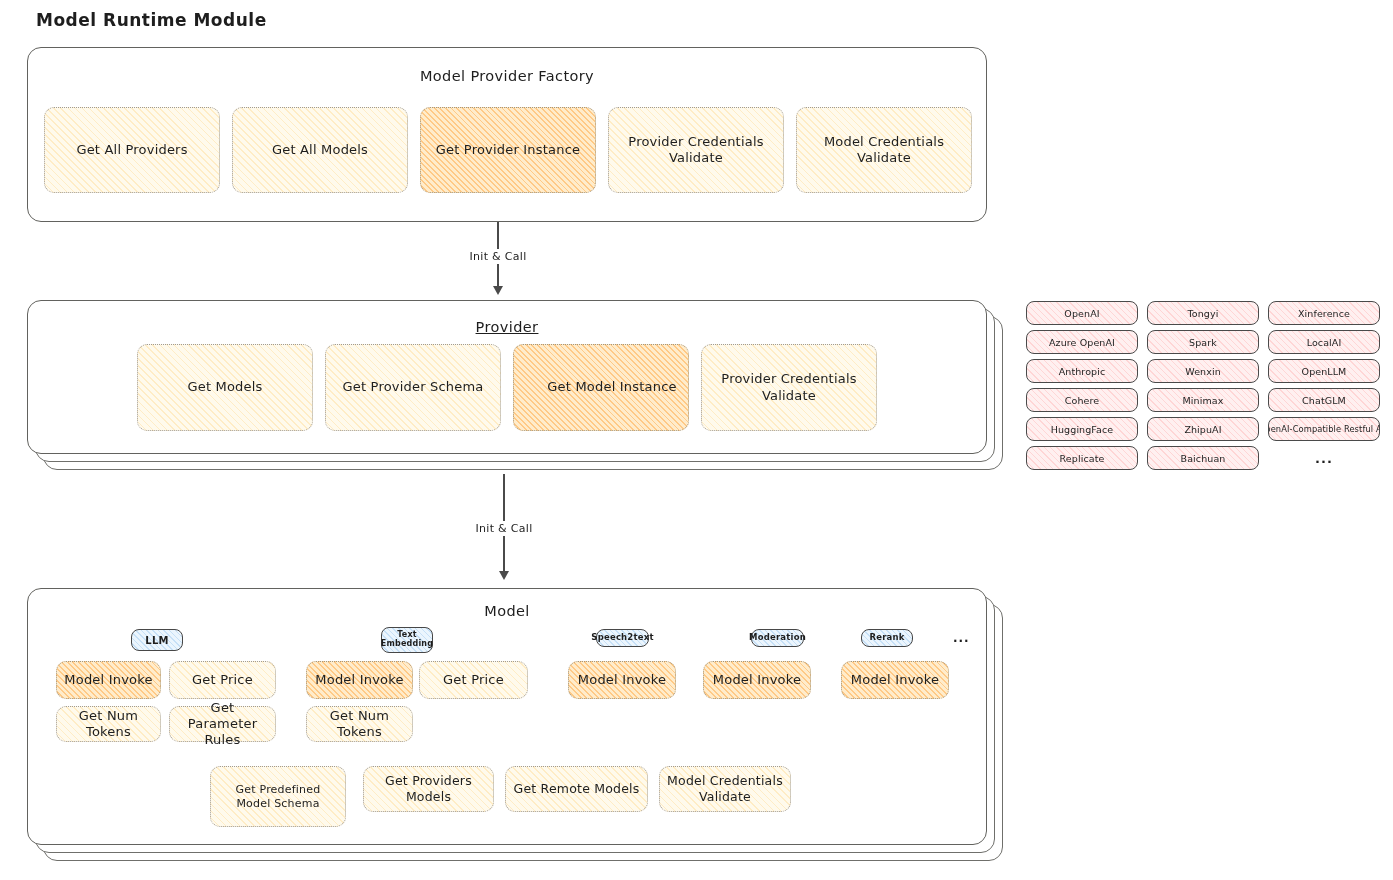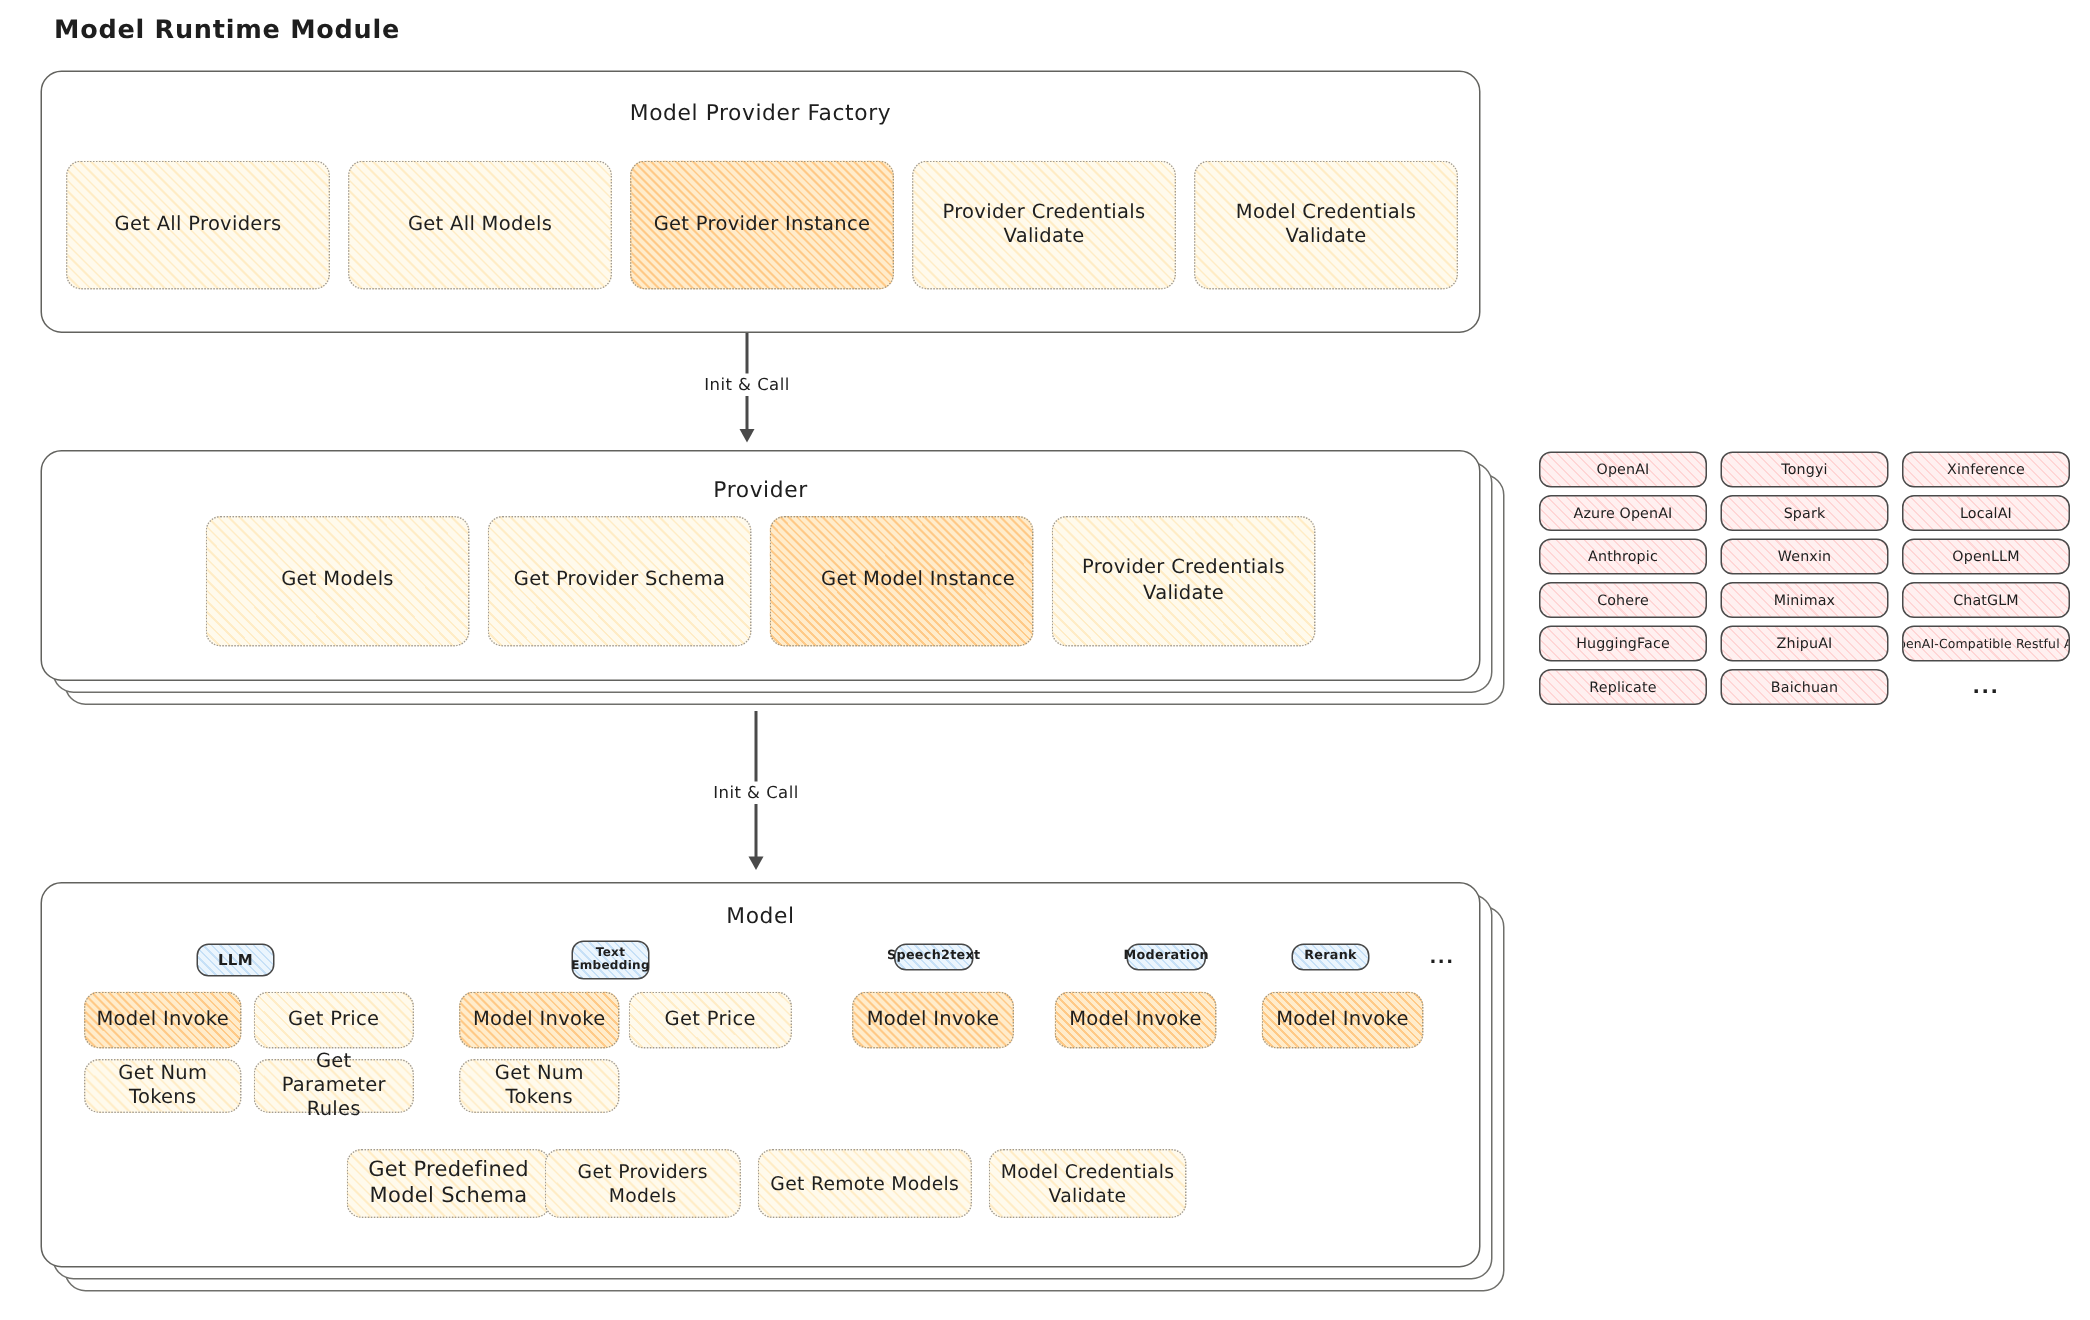--- a/index.html
+++ b/index.html
@@ -99,21 +99,21 @@
     </div>
 </div>
 
 <div class="arrow-line" style="left:497px;top:222px;height:65px;"></div>
 <div class="arrow-head" style="left:493px;top:286px;"></div>
 <div class="arrow-label" style="left:498px;top:249px;">Init &amp; Call</div>
 
 <div class="stack-layer" style="left:43px;top:316px;width:958px;height:152px;"></div>
 <div class="stack-layer" style="left:35px;top:308px;width:958px;height:152px;"></div>
 <div class="box" style="left:27px;top:300px;width:958px;height:152px;">
-  <div class="box-title" style="top:18px;">Provider</div>
+  <div class="box-title" style="top:18px;text-decoration:underline;">Provider</div>
   <div id="provider-buttons" class="abs" style="left:0;right:0;top:43px;height:87px;display:flex;gap:12px;justify-content:center;">
       <div class="btn v-yellow" style="width: 176px; height: 87px; flex: 0 0 auto;">Get Models</div>
       <div class="btn v-yellow" style="width: 176px; height: 87px; flex: 0 0 auto;">Get Provider Schema</div>
       <div class="btn v-orange" style="width: 176px; height: 87px; flex: 0 0 auto; padding-left: 28px;">Get Model Instance</div>
       <div class="btn v-yellow" style="width: 176px; height: 87px; flex: 0 0 auto;">Provider Credentials Validate</div>
     </div>
 </div>
 
 <div id="provider-grid">
     <div class="pink-item">OpenAI</div>
@@ -160,18 +160,18 @@
   <div class="btn v-yellow abs" style="left:391px;top:72px;width:109px;height:38px;">Get Price</div>
   <div class="btn v-orange abs" style="left:540px;top:72px;width:108px;height:38px;">Model Invoke</div>
   <div class="btn v-orange abs" style="left:675px;top:72px;width:108px;height:38px;">Model Invoke</div>
   <div class="btn v-orange abs" style="left:813px;top:72px;width:108px;height:38px;">Model Invoke</div>
 
   <div class="btn v-yellow abs" style="left:28px;top:117px;width:105px;height:36px;">Get Num Tokens</div>
   <div class="btn v-yellow abs" style="left:141px;top:117px;width:107px;height:36px;">Get Parameter Rules</div>
   <div class="btn v-yellow abs" style="left:278px;top:117px;width:107px;height:36px;">Get Num Tokens</div>
 
   <div id="model-bottom-row">
-      <div class="btn v-yellow abs" style="left: 203px; top: 177px; width: 136px; height: 46px; font-size: 14px;">Get Predefined Model Schema</div>
+      <div class="btn v-yellow abs" style="left: 182px; top: 177px; width: 136px; height: 61px; font-size: 11px;">Get Predefined Model Schema</div>
       <div class="btn v-yellow abs" style="left: 335px; top: 177px; width: 131px; height: 46px; font-size: 12.5px;">Get Providers Models</div>
       <div class="btn v-yellow abs" style="left: 477px; top: 177px; width: 143px; height: 46px; font-size: 12.5px;">Get Remote Models</div>
       <div class="btn v-yellow abs" style="left: 631px; top: 177px; width: 132px; height: 46px; font-size: 12.5px;">Model Credentials Validate</div>
     </div>
 </div>
 
 </body></html>

